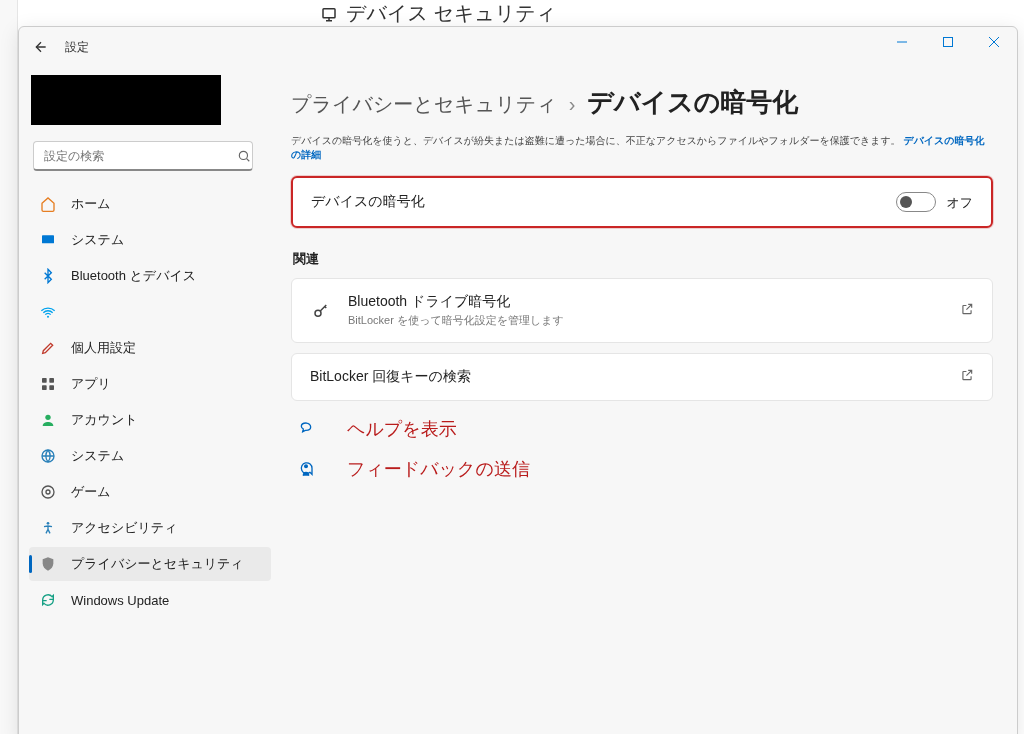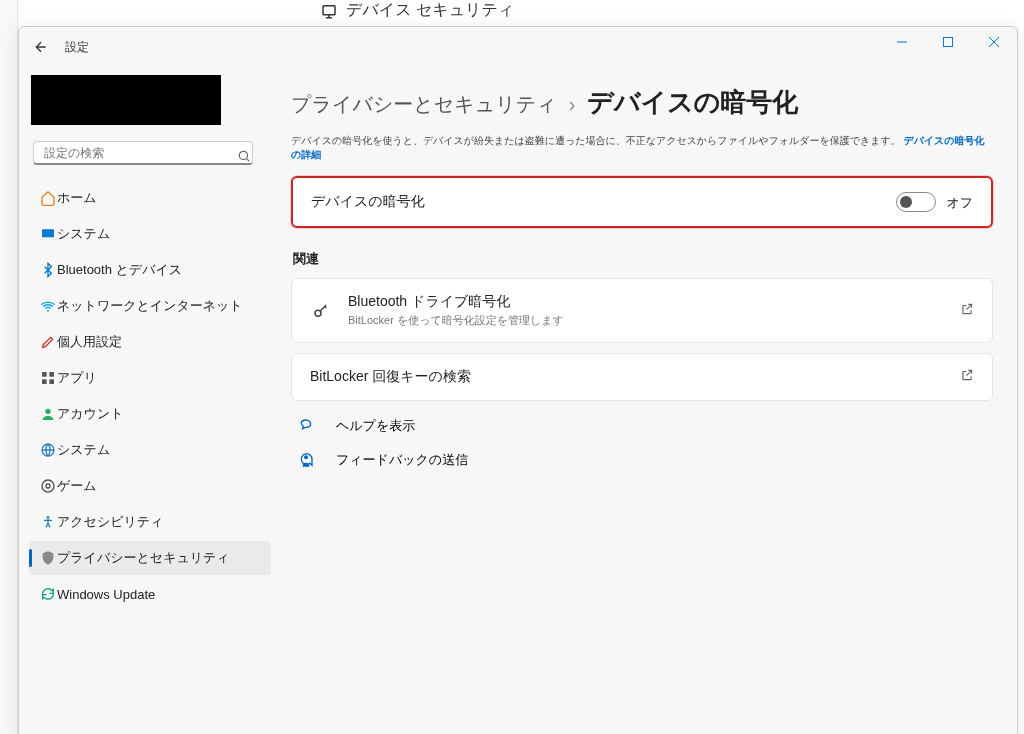--- a/index.html
+++ b/index.html
@@ -1,33 +1,33 @@
 <!DOCTYPE html>
 <html><head>
   <meta charset="utf-8">
   <style>
     * { box-sizing: border-box; margin: 0; padding: 0; font-family: "Segoe UI", "Yu Gothic UI", "Meiryo", sans-serif; }
     body { background: #fff; width: 1024px; height: 734px; overflow: hidden; position: relative; }
-    .bg-window-title { position: absolute; top: 0; left: 320px; font-size: 16px; color: #333; display: flex; align-items: center; gap: 8px; }
+    .bg-window-title { position: absolute; top: 0; left: 320px; font-size: 20px; color: #333; display: flex; align-items: center; gap: 8px; }
     .bg-strip { position: absolute; left: 0; top: 0; width: 18px; height: 734px; background: #f8f8f8; border-right: 1px solid #e5e5e5; }
     .window { position: absolute; left: 18px; top: 26px; width: 1000px; height: 716px; background: #f7f7f7; border: 1px solid #ccc; border-radius: 6px; box-shadow: 0 4px 20px rgba(0,0,0,0.1); overflow: hidden; display: flex; flex-direction: column; }
     .titlebar { height: 40px; display: flex; align-items: center; justify-content: space-between; padding: 0 0 0 12px; }
     .titlebar-left { display: flex; align-items: center; gap: 14px; }
     .back-btn { width: 20px; height: 20px; display: flex; align-items: center; justify-content: center; cursor: pointer; }
     .titlebar-title { font-size: 12px; color: #333; }
     .titlebar-right { display: flex; height: 100%; }
     .win-btn { width: 46px; height: 30px; display: flex; align-items: center; justify-content: center; cursor: pointer; }
     .win-btn svg { width: 10px; height: 10px; }
     .window-body { flex: 1; display: flex; overflow: hidden; }
     .sidebar { width: 260px; padding: 0 8px 0 10px; display: flex; flex-direction: column; gap: 2px; }
     .user-block { margin: 8px 2px 14px 2px; width: 190px; height: 50px; background: #000; }
     .search-box { position: relative; margin: 0 0 14px 4px; }
-    .search-box input { width: 220px; height: 24px; border: 1px solid #ccc; border-radius: 4px; padding: 0 30px 0 10px; font-size: 12px; background: #fff; border-bottom: 2px solid #888; }
+    .search-box input { width: 220px; height: 30px; border: 1px solid #ccc; border-radius: 4px; padding: 0 30px 0 10px; font-size: 12px; background: #fff; border-bottom: 2px solid #888; }
     .search-box .search-icon { position: absolute; right: 20px; top: 8px; color: #666; }
-    .nav-item { display: flex; align-items: center; height: 34px; padding: 0 10px; border-radius: 4px; cursor: pointer; font-size: 13px; color: #222; position: relative; }
+    .nav-item { display: flex; align-items: center; height: 34px; padding: 0 10px; border-radius: 4px; cursor: pointer; gap: 14px; font-size: 13px; color: #222; position: relative; }
     .nav-item.selected { background: #eaeaea; }
     .nav-item.selected::before { content: ""; position: absolute; left: 0; top: 8px; width: 3px; height: 18px; background: #0067c0; border-radius: 2px; }
     .nav-icon { width: 18px; height: 18px; display: flex; align-items: center; justify-content: center; flex-shrink: 0; }
     .nav-icon svg { width: 16px; height: 16px; }
     .main { flex: 1; padding: 18px 24px 0 12px; overflow: auto; }
     .breadcrumb { display: flex; align-items: baseline; gap: 12px; margin-bottom: 14px; }
     .breadcrumb-parent { font-size: 20px; color: #555; cursor: pointer; }
     .breadcrumb-sep { font-size: 20px; color: #888; }
     .breadcrumb-current { font-size: 26px; font-weight: 600; color: #222; }
     .desc-line { font-size: 10px; color: #444; margin-bottom: 14px; }
@@ -37,21 +37,21 @@
     .card-icon { width: 22px; display: flex; justify-content: center; color: #444; flex-shrink: 0; }
     .card-body { flex: 1; }
     .card-title { font-size: 14px; color: #222; }
     .card-subtitle { font-size: 11px; color: #777; margin-top: 2px; }
     .toggle-wrap { display: flex; align-items: flex-end; gap: 10px; }
     .toggle { width: 40px; height: 20px; border-radius: 10px; border: 1px solid #888; background: #fff; position: relative; cursor: pointer; }
     .toggle-knob { width: 12px; height: 12px; border-radius: 50%; background: #555; position: absolute; top: 3px; left: 3px; }
     .toggle-label { font-size: 13px; color: #222; }
     .section-label { font-size: 13px; font-weight: 600; color: #222; margin: 4px 0 10px 2px; }
     .ext-icon { color: #666; flex-shrink: 0; }
-    .link-row { display: flex; align-items: center; gap: 21px; margin: 16px 0 0 6px; font-size: 13px; color: #000000; cursor: pointer; }
+    .link-row { display: flex; align-items: center; gap: 32px; margin: 16px 0 0 6px; font-size: 18px; color: #b91c1c; cursor: pointer; }
     .link-row .link-icon { width: 18px; display: flex; justify-content: center; color: #0067c0; }
   </style>
 </head>
 <body>
 
 <div class="bg-strip"></div>
 <div class="bg-window-title">
   <svg width="18" height="18" viewBox="0 0 24 24" fill="none" stroke="#333" stroke-width="2">
       <rect x="4" y="5" width="16" height="12" rx="1"></rect>
       <line x1="8" y1="21" x2="16" y2="21"></line>
@@ -131,21 +131,20 @@
         <span>Bluetooth とデバイス</span>
       </div>
       <div class="nav-item">
         <span class="nav-icon">
             <svg viewBox="0 0 24 24" fill="#00a2ed">
               <path d="M12 20l-1-1c-5-5-8-8-8-12a7 7 0 0114 0c0 1-.2 2-.5 3" fill="none"></path>
               <path d="M2 10a15 15 0 0120 0 M5 13a10 10 0 0114 0 M8 16a5 5 0 018 0" fill="none" stroke="#00a2ed" stroke-width="2"></path>
               <circle cx="12" cy="19" r="1.5"></circle>
             </svg>
           </span>
-        <span>ネットワークとインターネット</span>
       </div>
       <div class="nav-item">
         <span class="nav-icon">
             <svg viewBox="0 0 24 24" fill="none" stroke="#c0392b" stroke-width="2">
               <path d="M4 20l4-1 11-11-3-3L5 16z"></path>
             </svg>
           </span>
         <span>個人用設定</span>
       </div>
       <div class="nav-item">

